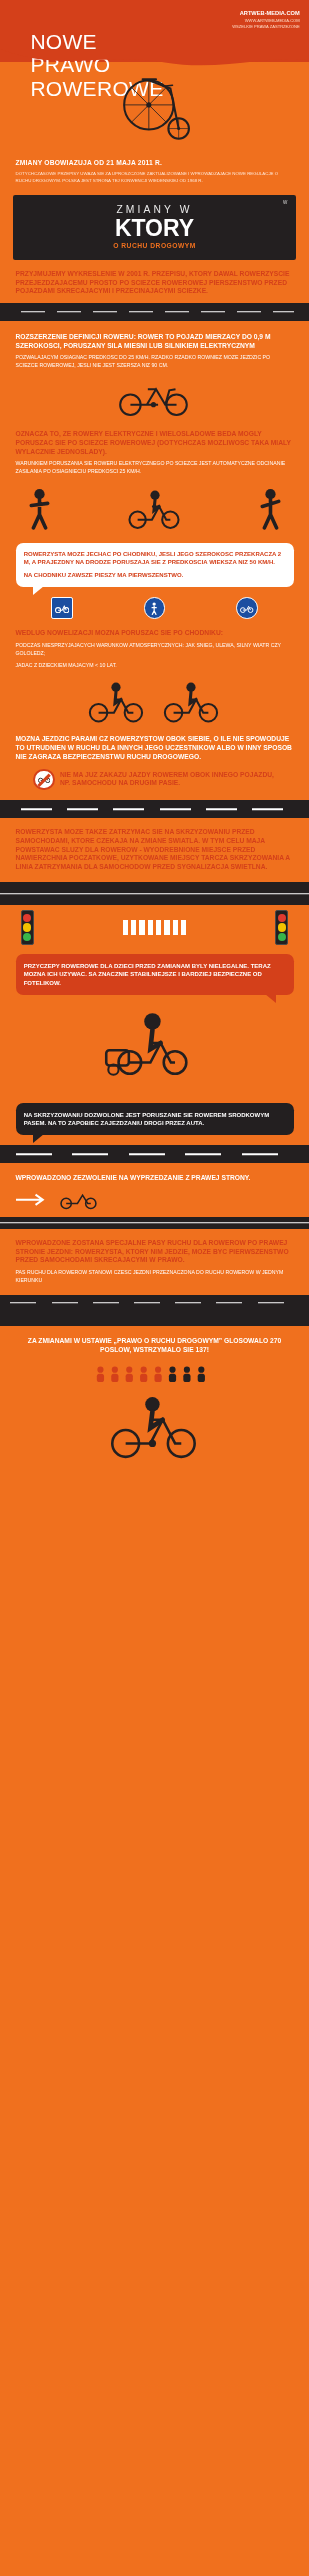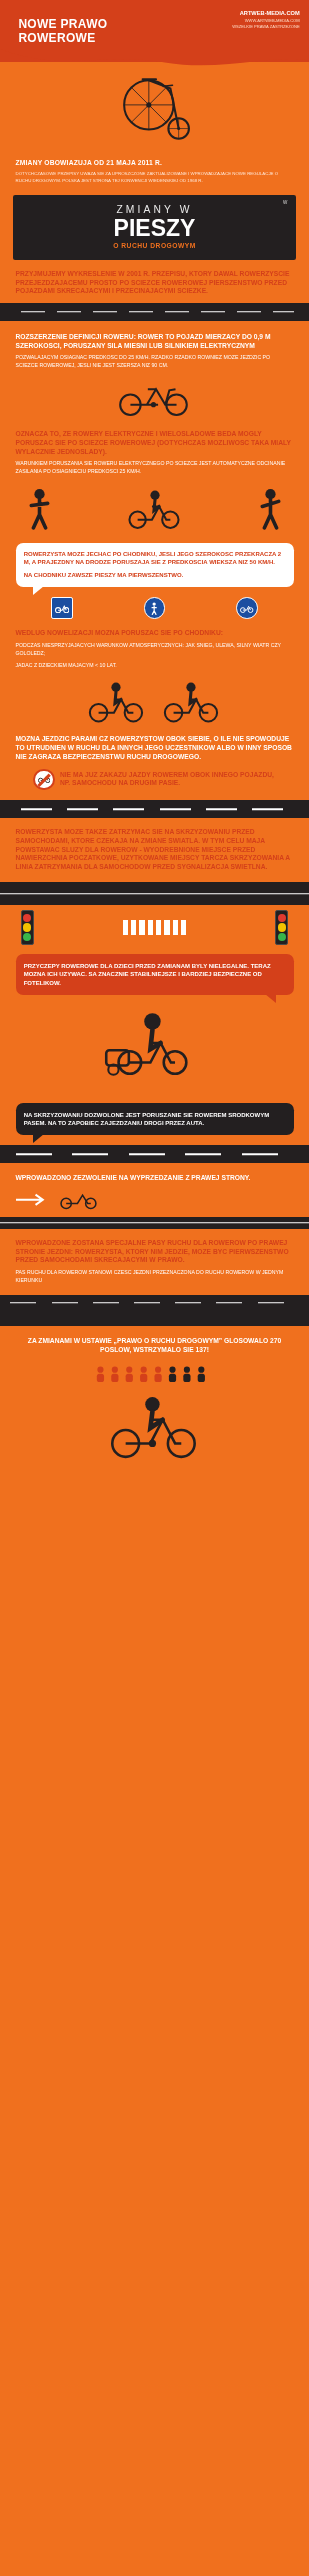--- a/index.html
+++ b/index.html
@@ -18,24 +18,24 @@
     overflow: hidden;
   }
   
   .header {
     position: relative;
     height: 62px;
     background: #d4401a;
     padding: 14.4px 0 0 14.4px;
   }
   .header h1 {
-    margin: 4px;
-    font-size: 12px;
+    margin: 16px;
+    font-size: 21px;
     line-height: 1.1;
-    font-weight: bold;
+    font-weight: normal;
     color: #ffffff;
     letter-spacing: 0.3px;
     text-transform: uppercase;
     max-width: 134px;
   }
   .header .site {
     position: absolute;
     right: 9.3px;
     top: 9.3px;
     text-align: right;
@@ -229,21 +229,21 @@
   </div>
 
   <div class="intro">
     <div class="d1">ZMIANY OBOWIAZUJA OD 21 MAJA 2011 R.</div>
     <div class="d2">DOTYCHCZASOWE PRZEPISY UWAZA SIE ZA UPROSZCZONE ZAKTUALIZOWANE I WPROWADZAJACE NOWE REGULACJE O RUCHU DROGOWYM. POLSKA JEST STRONA TEJ KONWENCJI WIEDENSKIEJ OD 1968 R.</div>
   </div>
 
   <div class="panel">
     <div class="w-logo">W</div>
     <div class="kicker">ZMIANY W</div>
-    <div class="huge">PIESZY</div>
+    <div class="huge">KTORY</div>
     <div class="sub">O RUCHU DROGOWYM</div>
   </div>
 
   <div class="block-pad mt20">
     <div class="t-red-big">PRZYJMUJEMY WYKRESLENIE W 2001 R. PRZEPISU, KTORY DAWAL ROWERZYSCIE PRZEJEZDZAJACEMU PROSTO PO SCIEZCE ROWEROWEJ PIERSZENSTWO PRZED POJAZDAMI SKRECAJACYMI I PRZECINAJACYMI SCIEZKE.</div>
   </div>
   <div class="mt14">
     <div class="road" style="margin:0 0;">
       <div class="dash" style="left:20.6px;width:24px;"></div>
       <div class="dash" style="left:57px;width:24px;"></div>

